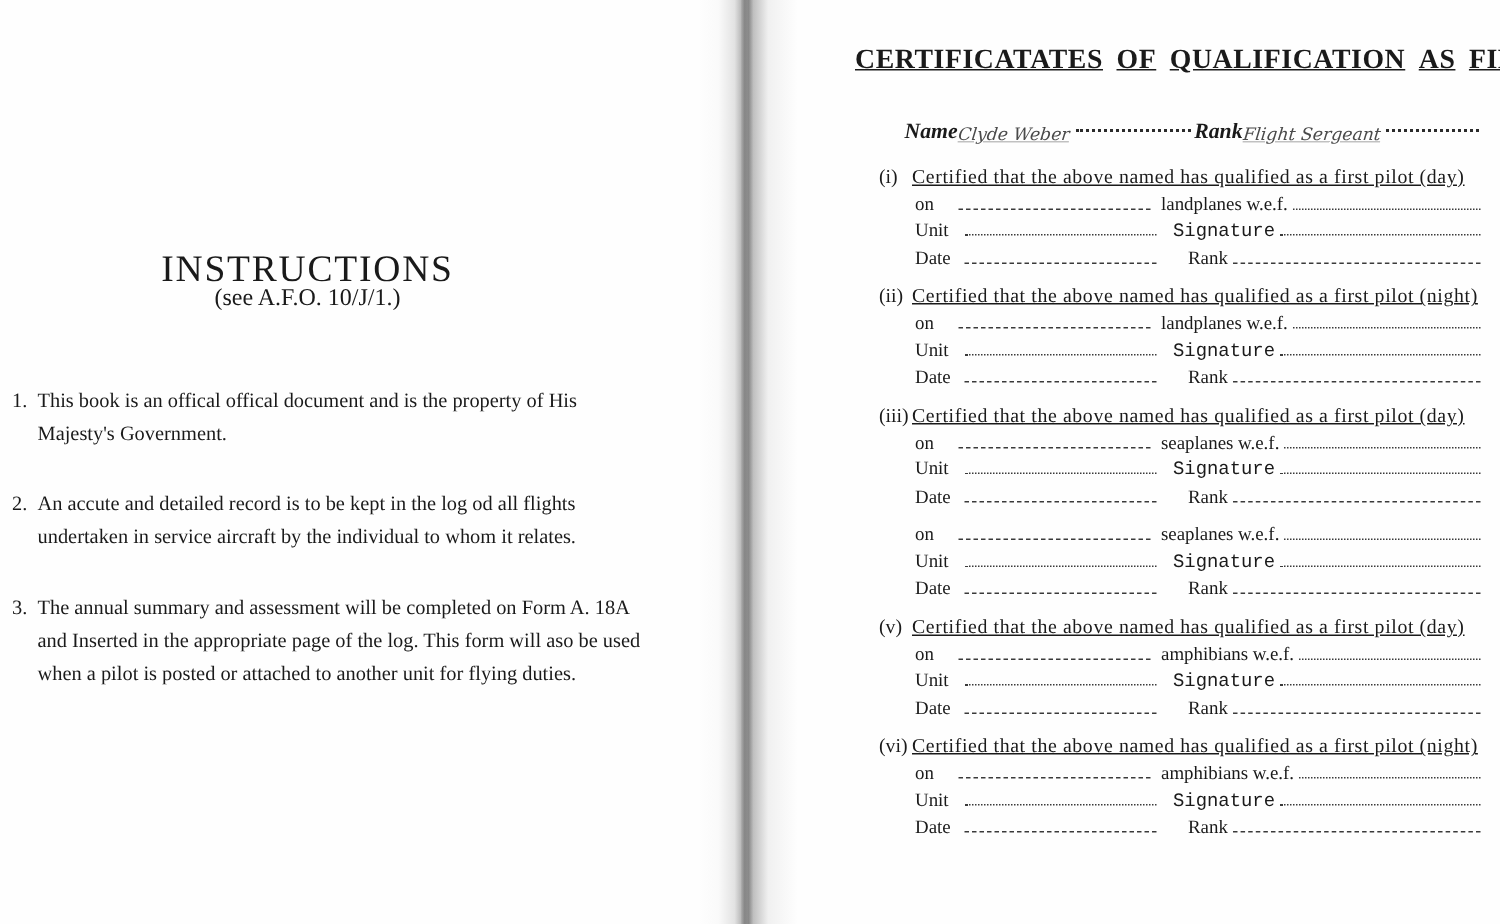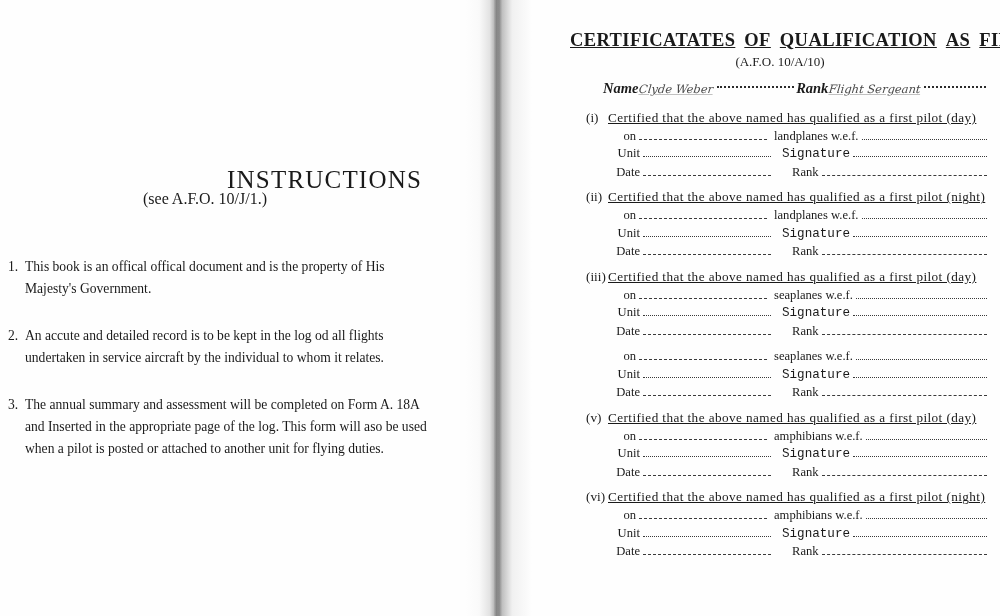--- a/index.html
+++ b/index.html
@@ -59,23 +59,23 @@
     top: 0;
     height: 616px;
   }
   #left-page  { left: 0;     width: 500px; }
   #right-page { left: 500px; width: 500px; }
 
   
   #instructions-heading {
     position: absolute;
     top: 166px;
-    left: 12px;
+    left: 0;
     width: 410px;
-    text-align: right;
+    text-align: center;
     font-size: 25px;
     letter-spacing: 1.2px;
     font-weight: 400;
   }
   #instructions-subheading {
     position: absolute;
     top: 190px;
     left: 0;
     width: 410px;
     text-align: center;
@@ -188,21 +188,20 @@
     text-decoration: underline;
   }
 
   .cert-row {
     display: flex;
     align-items: baseline;
     font-size: 12.6px;
     line-height: 1.30;
     padding-left: 24px;
     margin-top: 1px;
-    text-align: right;
   }
   .cell-label { flex: 0 0 auto; white-space: nowrap; }
   .cell-label.w-on    { width: 26px; }
   .cell-label.w-unit  { width: 30px; }
   .cell-label.w-date  { width: 30px; }
 
   .lead {
     flex: 1 1 auto;
     height: 1px;
     margin: 0 3px 4px 3px;
@@ -253,21 +252,20 @@
 
     </div>
   </div>
 
   <div class="page" id="right-page">
 
     <div id="cert-title">
       <span class="word">CERTIFICATATES</span><span class="word">OF</span><span class="word">QUALIFICATION</span><span class="word">AS</span><span class="word">FIRST</span>
     </div>
 
-    <div id="cert-subtitle">(A.F.O.   10/A/10)</div>
 
     <div id="name-rank-row">
       <span class="nr-label">Name</span>
       <span class="handwritten">Clyde Weber</span>
       <span class="nr-dots"></span>
       <span class="nr-label">Rank</span>
       <span class="handwritten">Flight Sergeant</span>
       <span class="nr-dots short"></span>
     </div>
 

